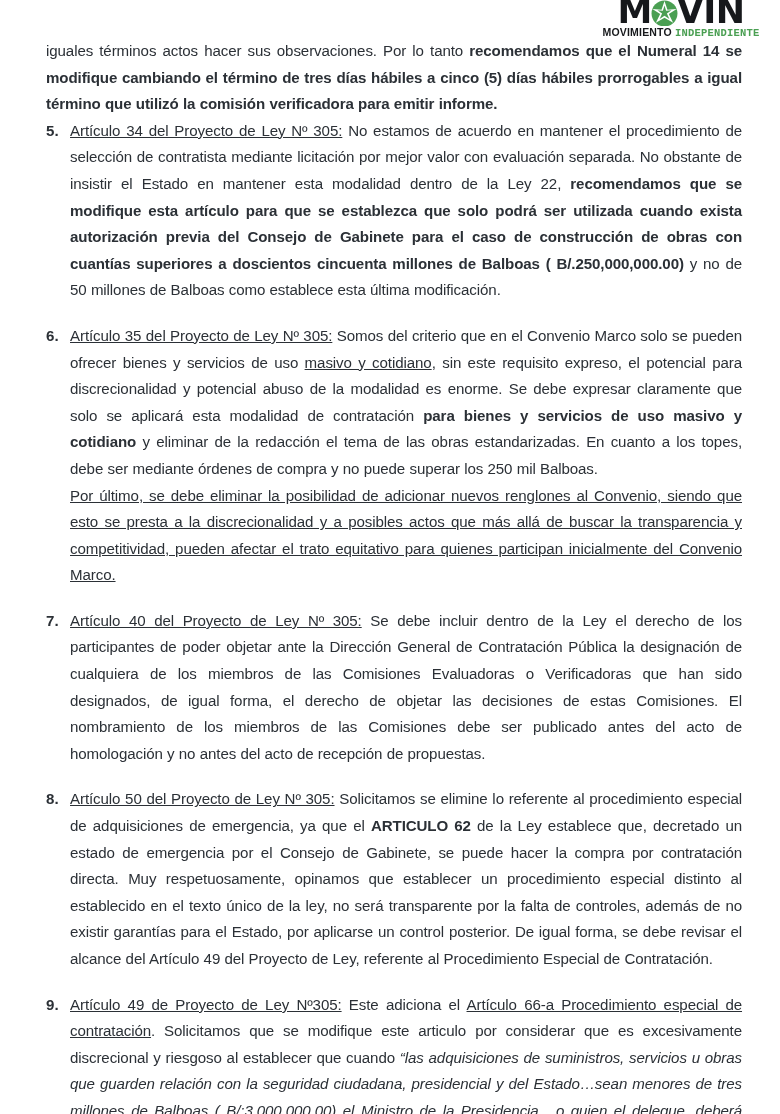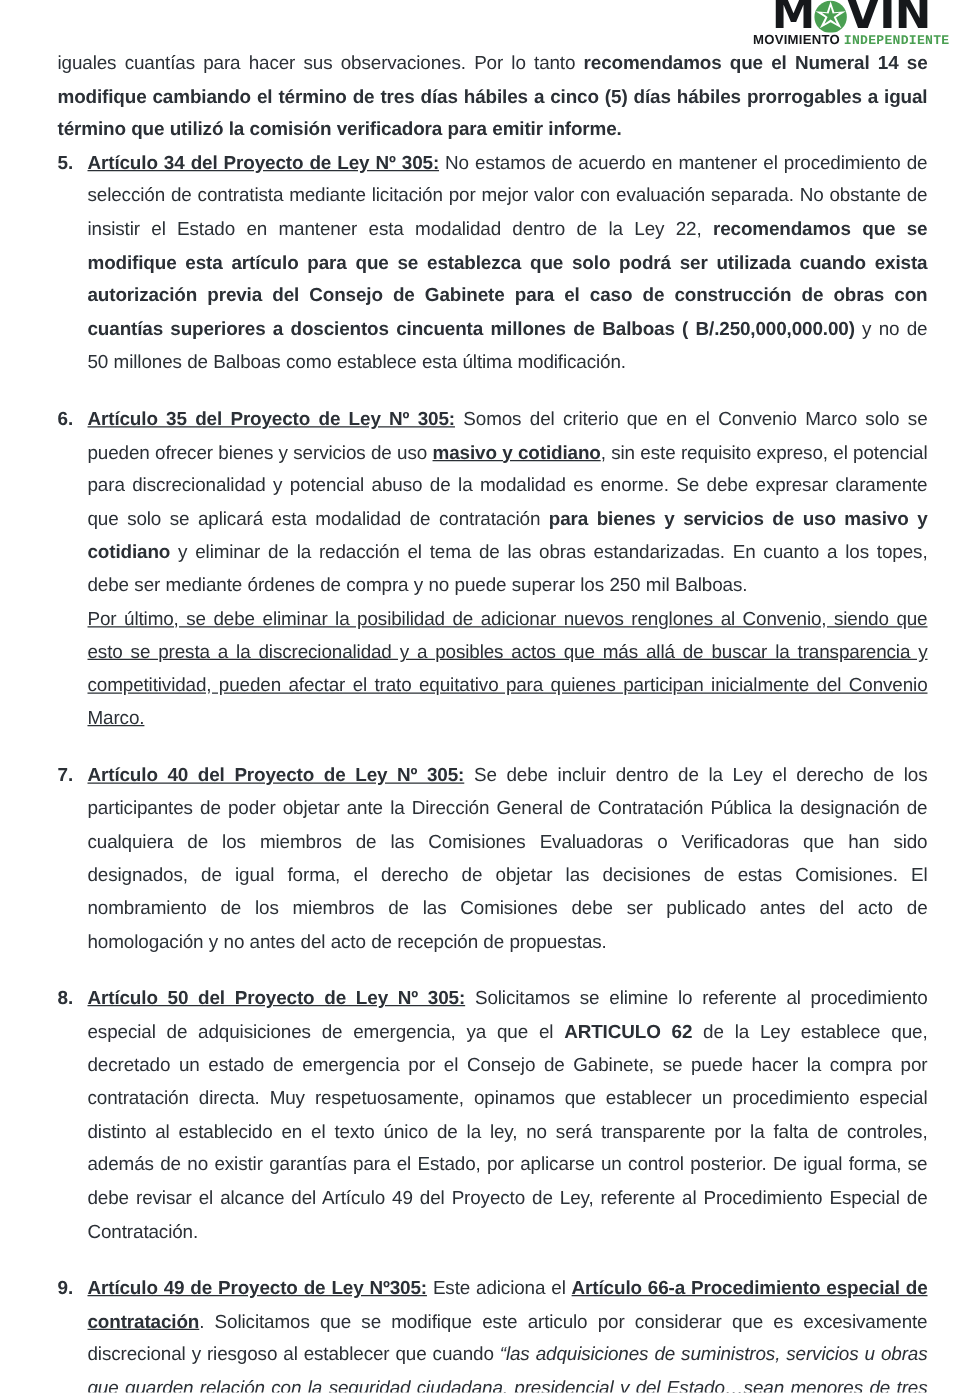--- a/index.html
+++ b/index.html
@@ -111,21 +111,21 @@
     font-size: 15.1px;
     line-height: 26.6px;
     font-weight: bold;
   }
   .li-body > p.para + p.para {
     margin-top: 0;
     text-decoration: underline;
   }
 
   b, strong { font-weight: bold; }
-  .bu { font-weight: bold; text-decoration: underline; }
+  .bu { font-weight: normal; text-decoration: underline; }
   .it { font-style: italic; }
 </style>
 </head>
 <body>
 
 <div class="page">
 
   <div class="logo-block">
     <div class="logo-word">
       <span class="lt">M</span>
@@ -138,21 +138,21 @@
       </span>
       <span class="lt">VIN</span>
     </div>
     <div class="logo-tag">
       <span class="t1">MOVIMIENTO </span><span class="t2">INDEPENDIENTE</span>
     </div>
   </div>
 
   <div class="doc">
 
-    <p class="para intro"><span>iguales cuantías para hacer sus observaciones. Por lo tanto </span><b>recomendamos que el Numeral 14 se modifique cambiando el término de tres días hábiles a cinco (5) días hábiles prorrogables a igual término que utilizó la comisión verificadora para emitir informe.</b></p>
+    <p class="para intro"><span>iguales términos actos hacer sus observaciones. Por lo tanto </span><b>recomendamos que el Numeral 14 se modifique cambiando el término de tres días hábiles a cinco (5) días hábiles prorrogables a igual término que utilizó la comisión verificadora para emitir informe.</b></p>
 
     <ol class="items">
 
       <li>
         <span class="li-num">5.</span>
         <div class="li-body">
           <p class="para"><span class="bu">Artículo 34 del Proyecto de Ley Nº 305:</span><span> No estamos de acuerdo en mantener el procedimiento de selección de contratista mediante licitación por mejor valor con evaluación separada. No obstante de insistir el Estado en mantener esta modalidad dentro de la Ley 22, </span><b>recomendamos que se modifique esta artículo para que se establezca que solo podrá ser utilizada cuando exista autorización previa del Consejo de Gabinete para el caso de construcción de obras con cuantías superiores a  doscientos cincuenta millones de Balboas ( B/.250,000,000.00)</b><span> y no de 50 millones de Balboas como establece esta última modificación.</span></p>
         </div>
       </li>
 

